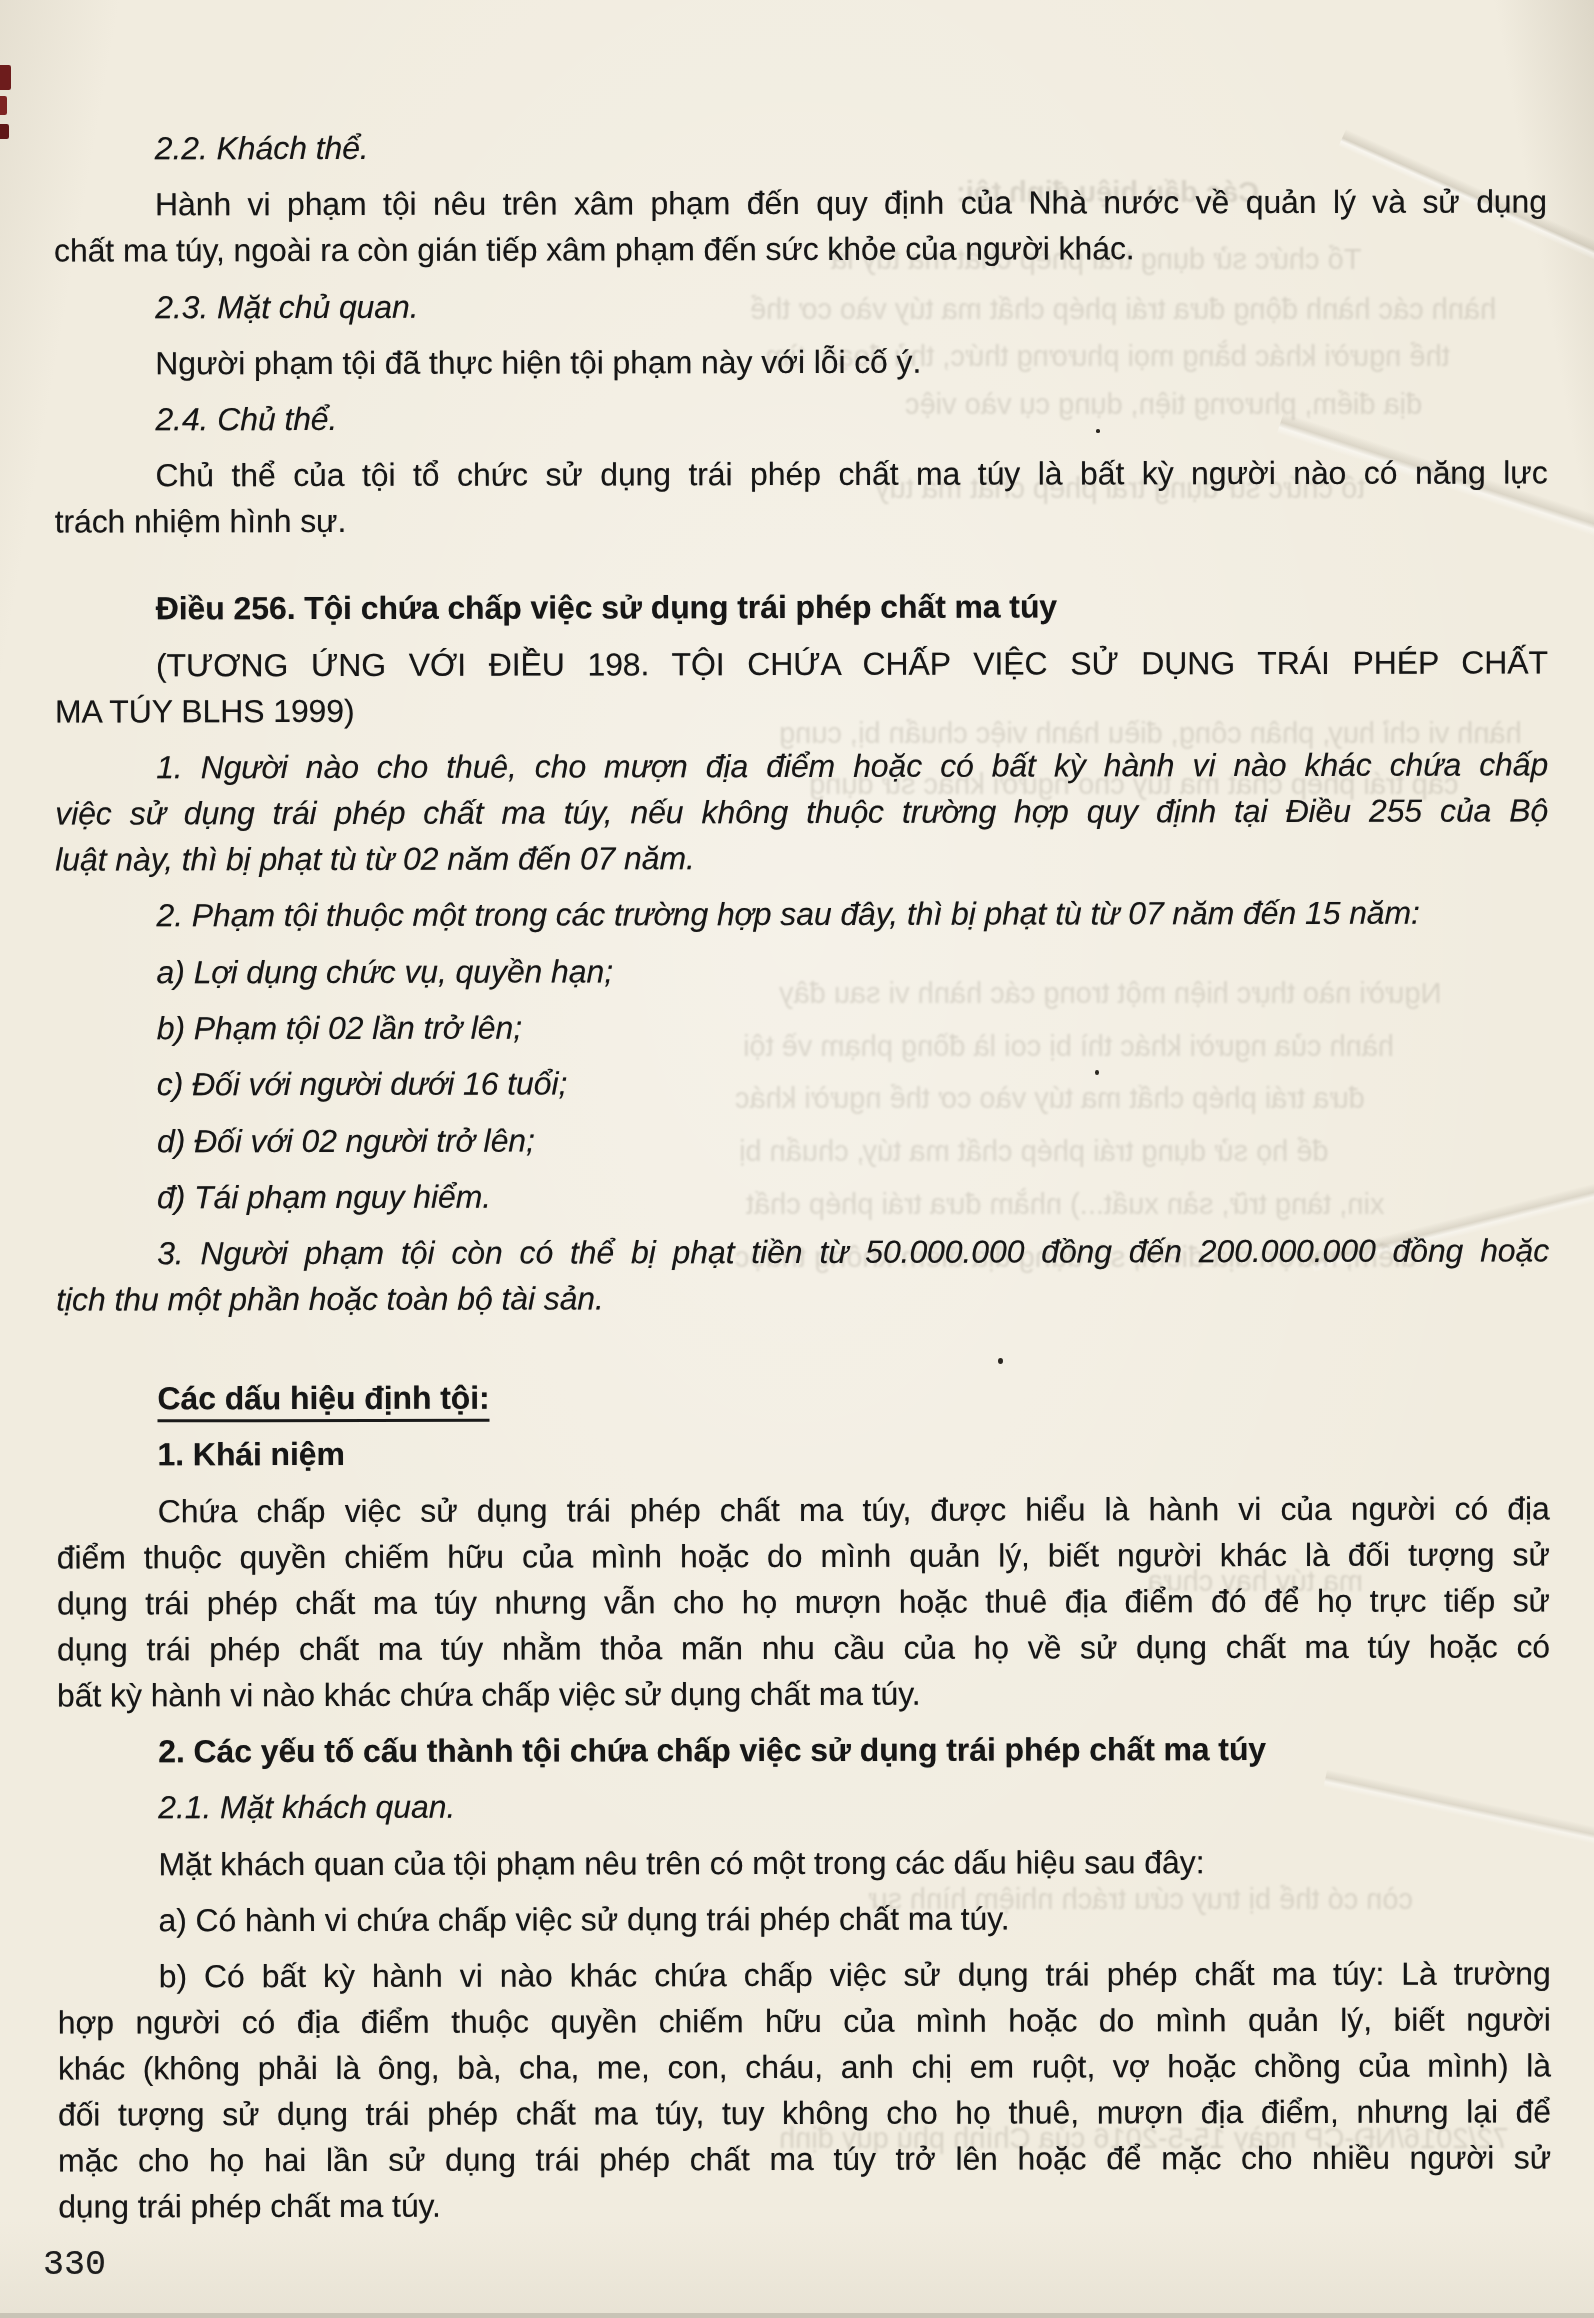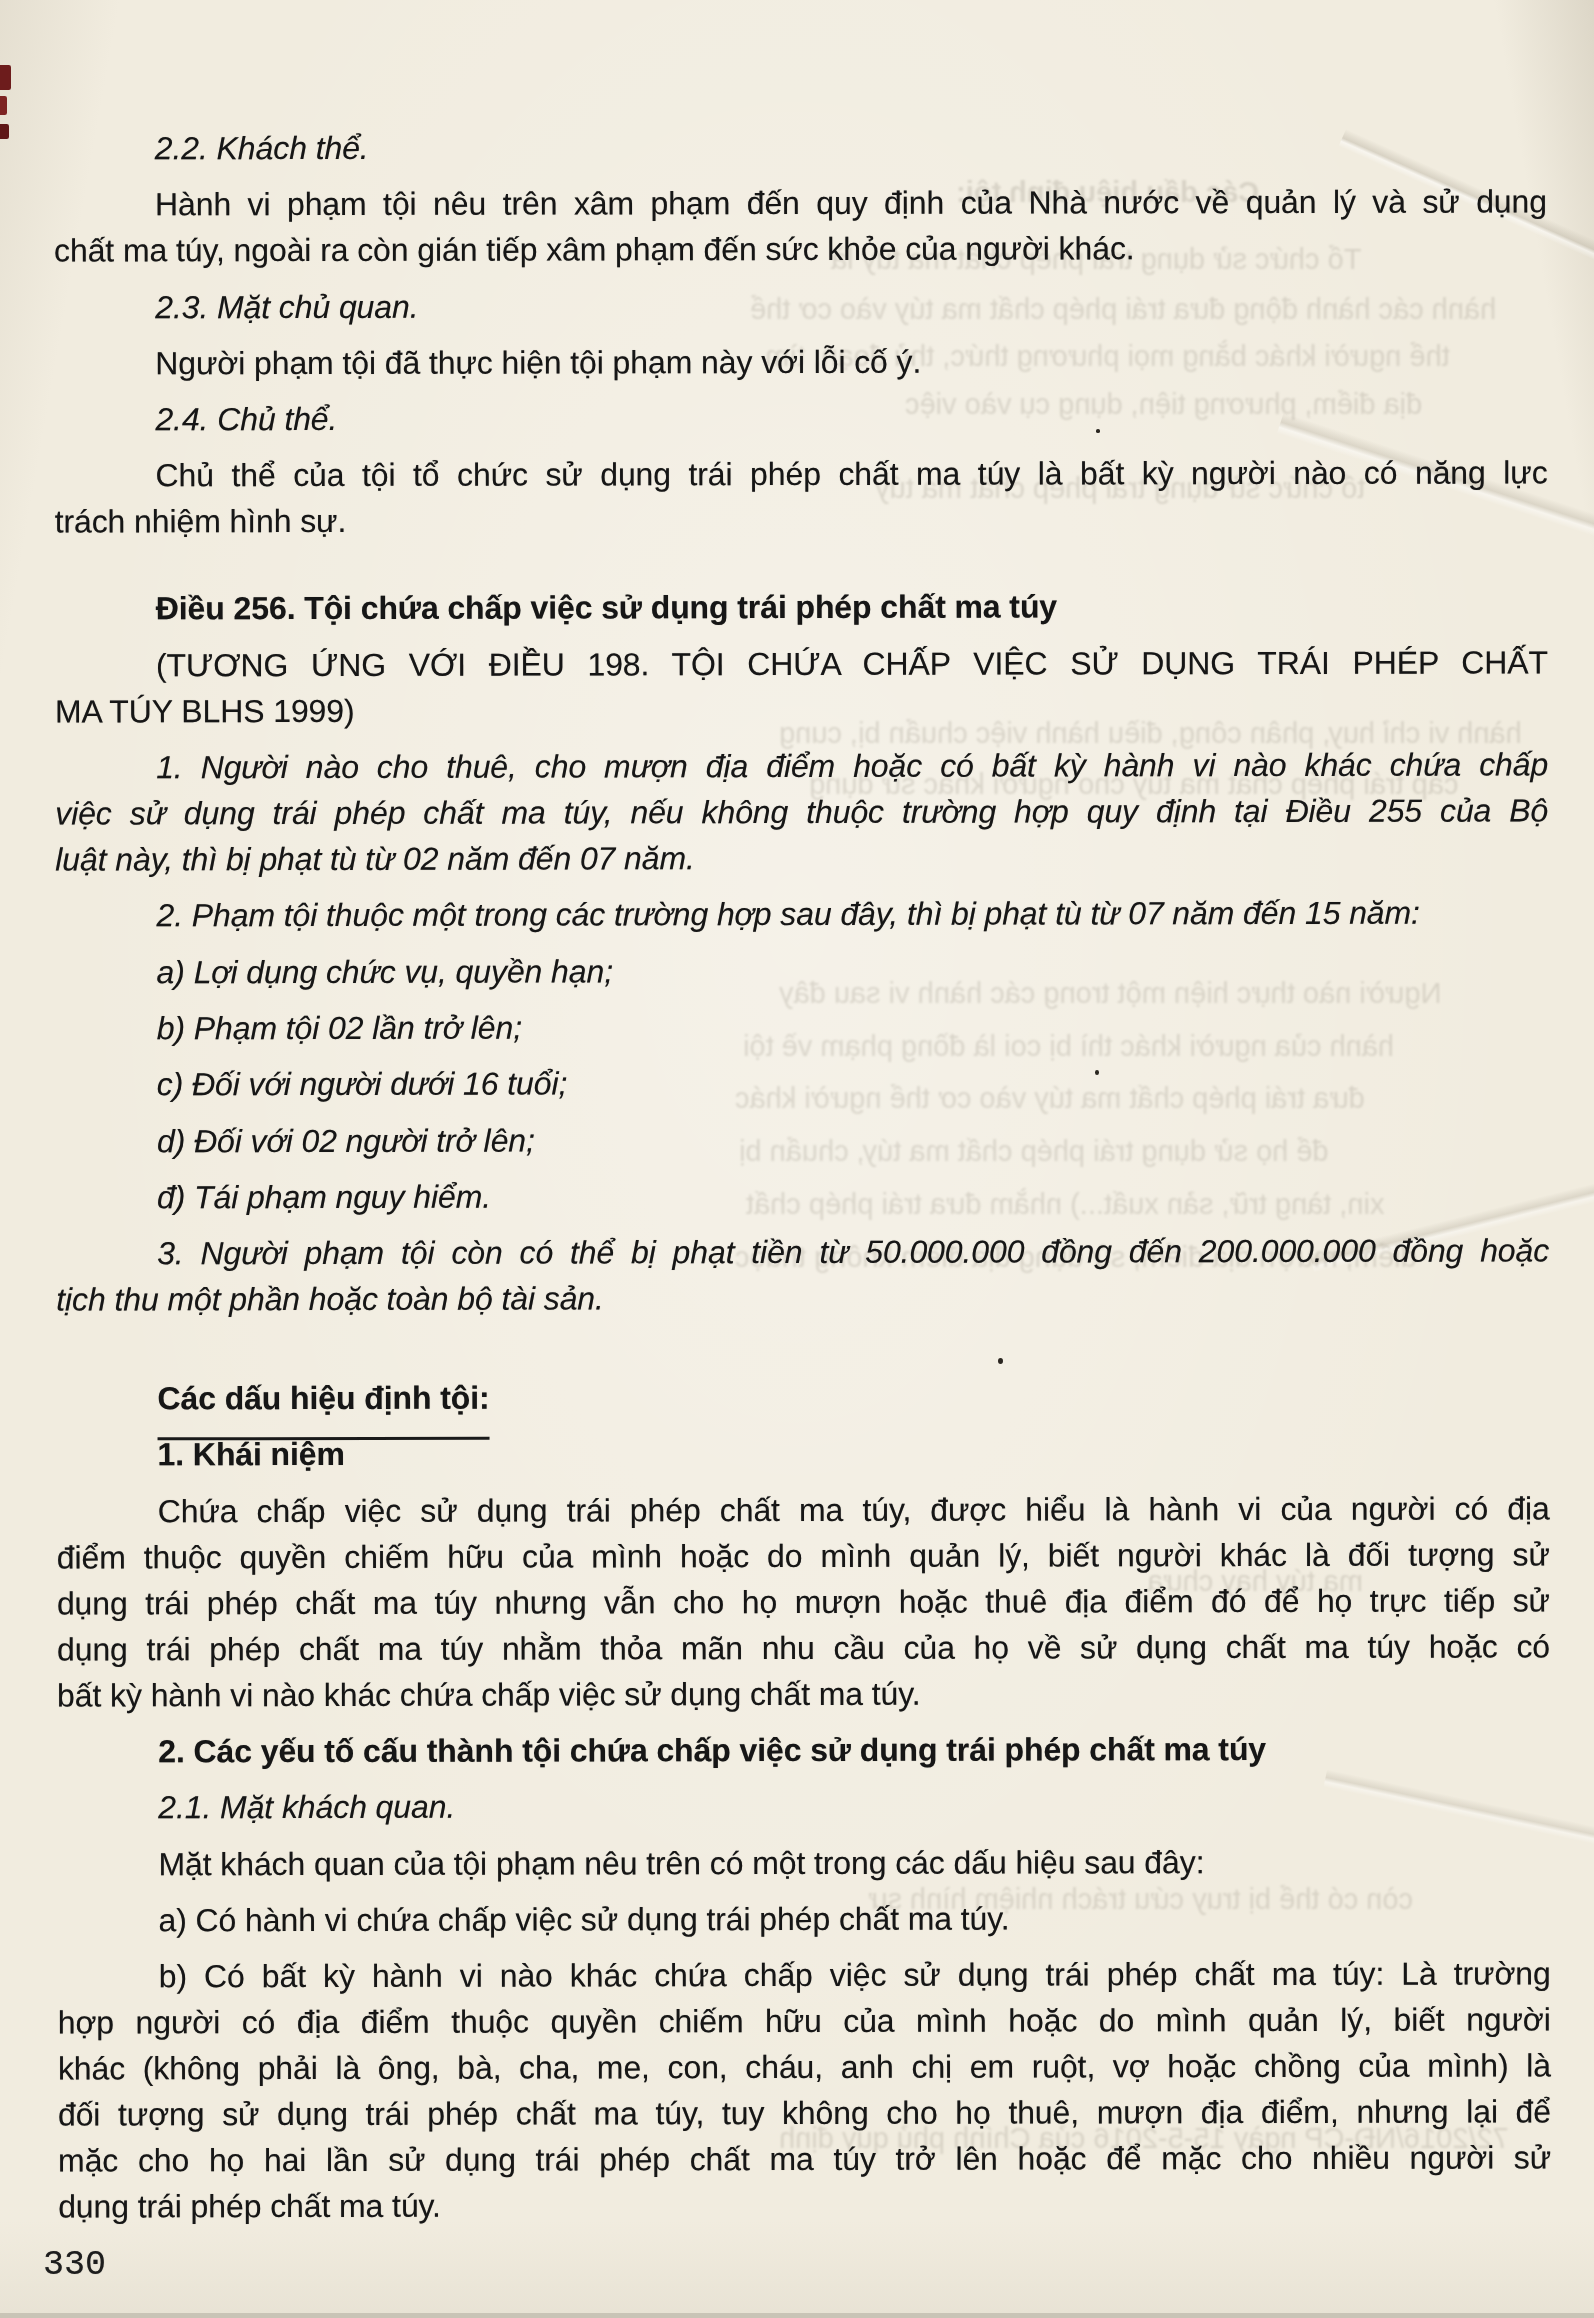--- a/index.html
+++ b/index.html
@@ -55,21 +55,21 @@
     text-shadow:0 0 0.7px rgba(25,25,25,0.45);
   }
   .para{margin:0 0 10.3px 0;}
   .it{font-style:italic;}
   .bd{font-weight:bold;}
   .ln{display:block;text-align:justify;}
   .j{text-align-last:justify;}
   .ind{text-indent:101px;}
   .gap-lg{margin-top:41px;}
   .gap-md{margin-top:53px;}
-  .ulspan{border-bottom:3.7px solid #1a1a1a;padding-bottom:21px;}
+  .ulspan{border-bottom:3.7px solid #1a1a1a;padding-bottom:3px;}
 
   .pageno{
     position:absolute;left:43px;bottom:28px;
     font-size:35px;color:#1d1d1d;
     text-shadow:0 0 0.7px rgba(25,25,25,0.45);
     font-family:Liberation Mono, monospace;
   }
 </style>
 </head>
 <body>

